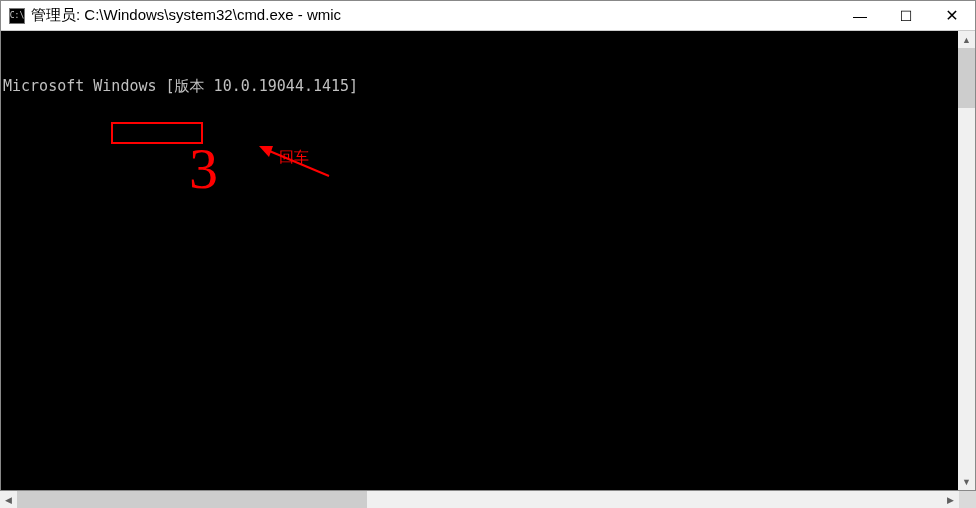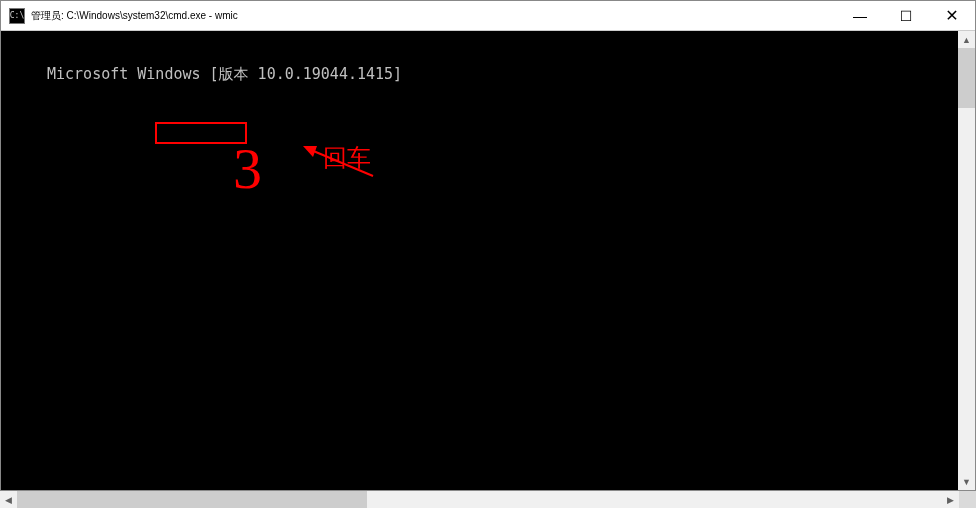--- a/index.html
+++ b/index.html
@@ -38,21 +38,21 @@
       background: #000;
       border: 1px solid #777;
       display: flex;
       align-items: center;
       justify-content: center;
       font-size: 8px;
       color: #ccc;
       font-family: monospace;
     }
     .titlebar-text {
-      font-size: 10px;
+      font-size: 15px;
       color: #000;
       flex: 1;
     }
     .titlebar-controls {
       display: flex;
       height: 100%;
     }
     .ctrl-btn {
       width: 46px;
       height: 100%;
@@ -65,24 +65,23 @@
     }
     .ctrl-btn.close { font-size: 16px; }
     .terminal-body {
       flex: 1;
       background: #000;
       position: relative;
       font-family: "NSimSun", "SimSun", "Consolas", monospace;
       font-size: 15px;
       line-height: 15px;
       color: #c0c0c0;
-      padding: 6px 0 0 2px;
+      padding: 18px 0 0 2px;
       white-space: pre;
       overflow: hidden;
-      margin-left: 44px;
     }
     .term-line { height: 15px; }
     .inner-scrollbar {
       position: absolute;
       right: 0;
       top: 30px;
       bottom: 0;
       width: 17px;
       background: #f0f0f0;
     }
@@ -167,22 +166,22 @@
       left: 204px;
       top: 100px;
       pointer-events: none;
     }
     .annotation-arrow svg { overflow: visible; }
     .annotation-text {
       position: absolute;
       left: 278px;
       top: 120px;
       color: #ff0000;
-      font-size: 24px;
-      font-family: Liberation Serif, serif;
+      font-size: 15px;
+      font-family: Liberation Mono, monospace;
       pointer-events: none;
     }
     .annotation-number {
       position: absolute;
       left: 188px;
       top: 130px;
       color: #ff0000;
       font-size: 58px;
       font-family: "Segoe Script", cursive;
       font-weight: normal;

